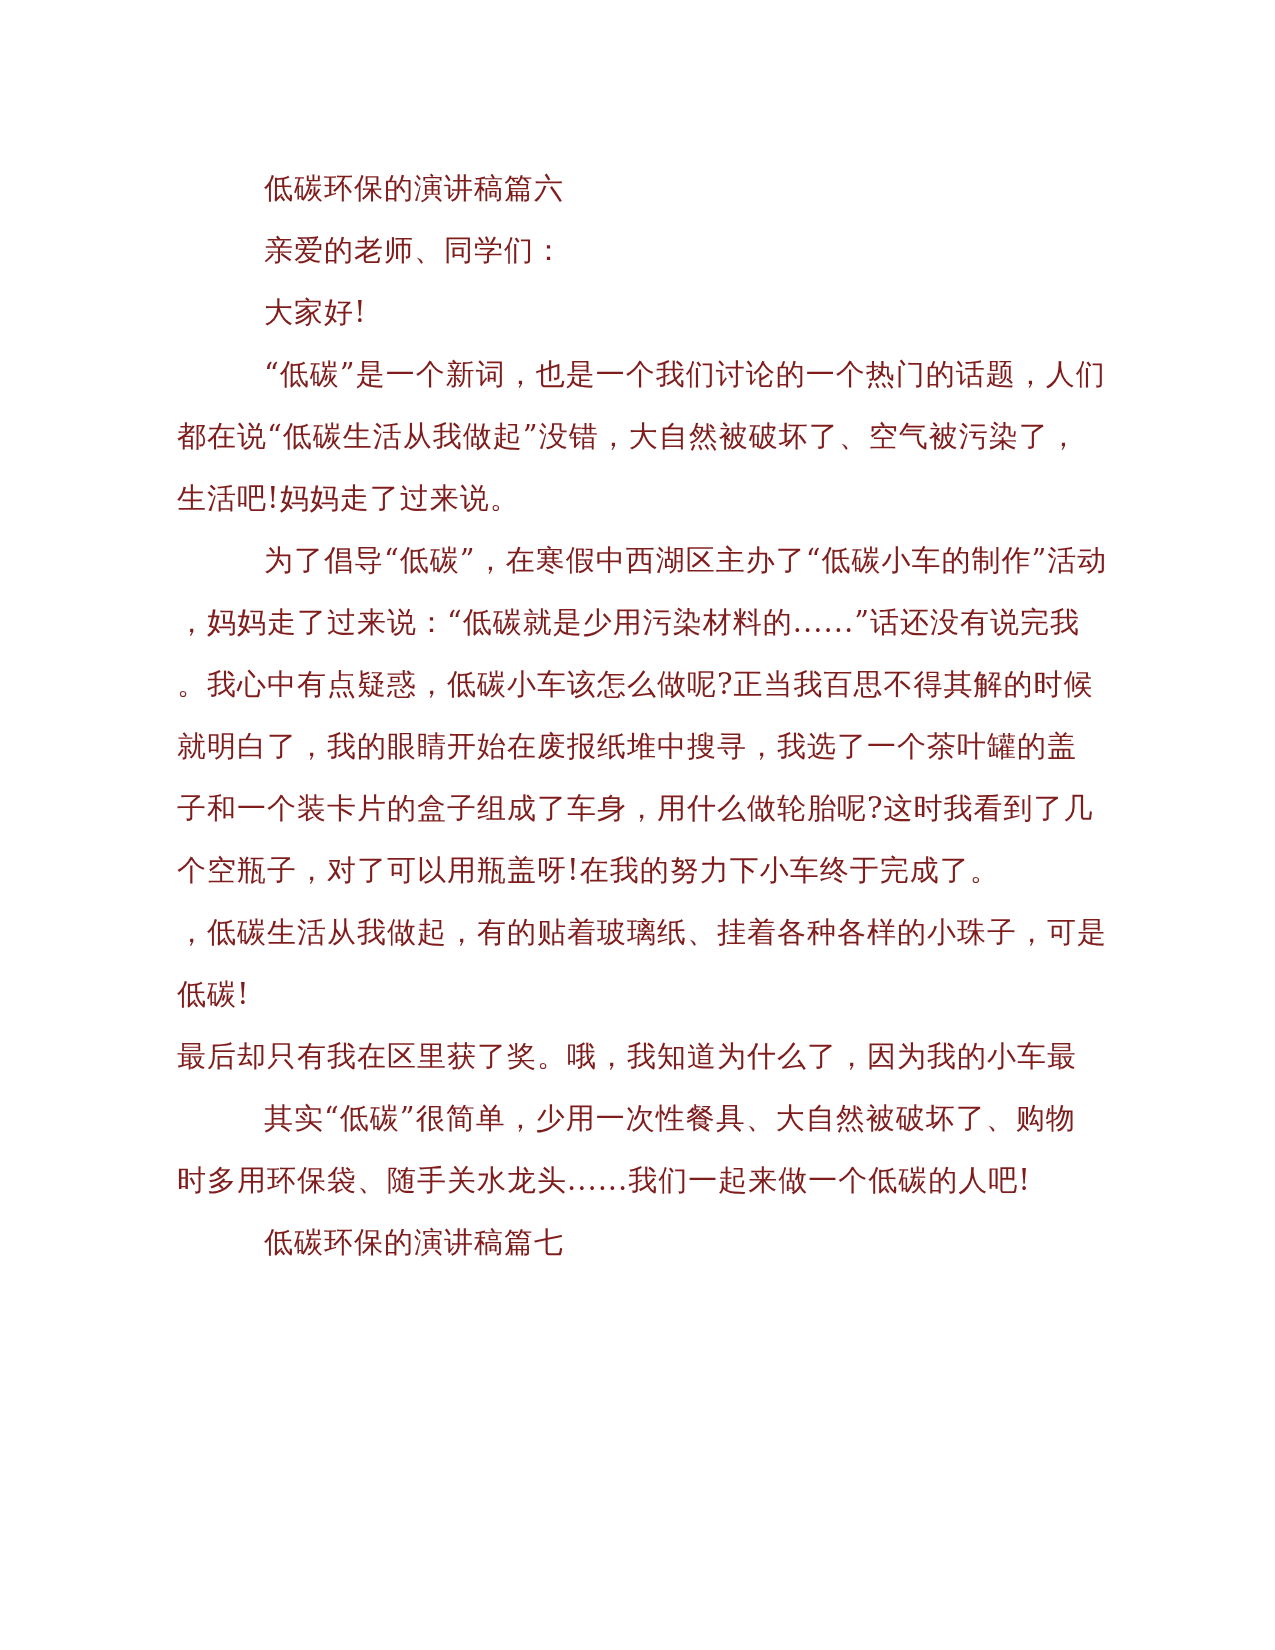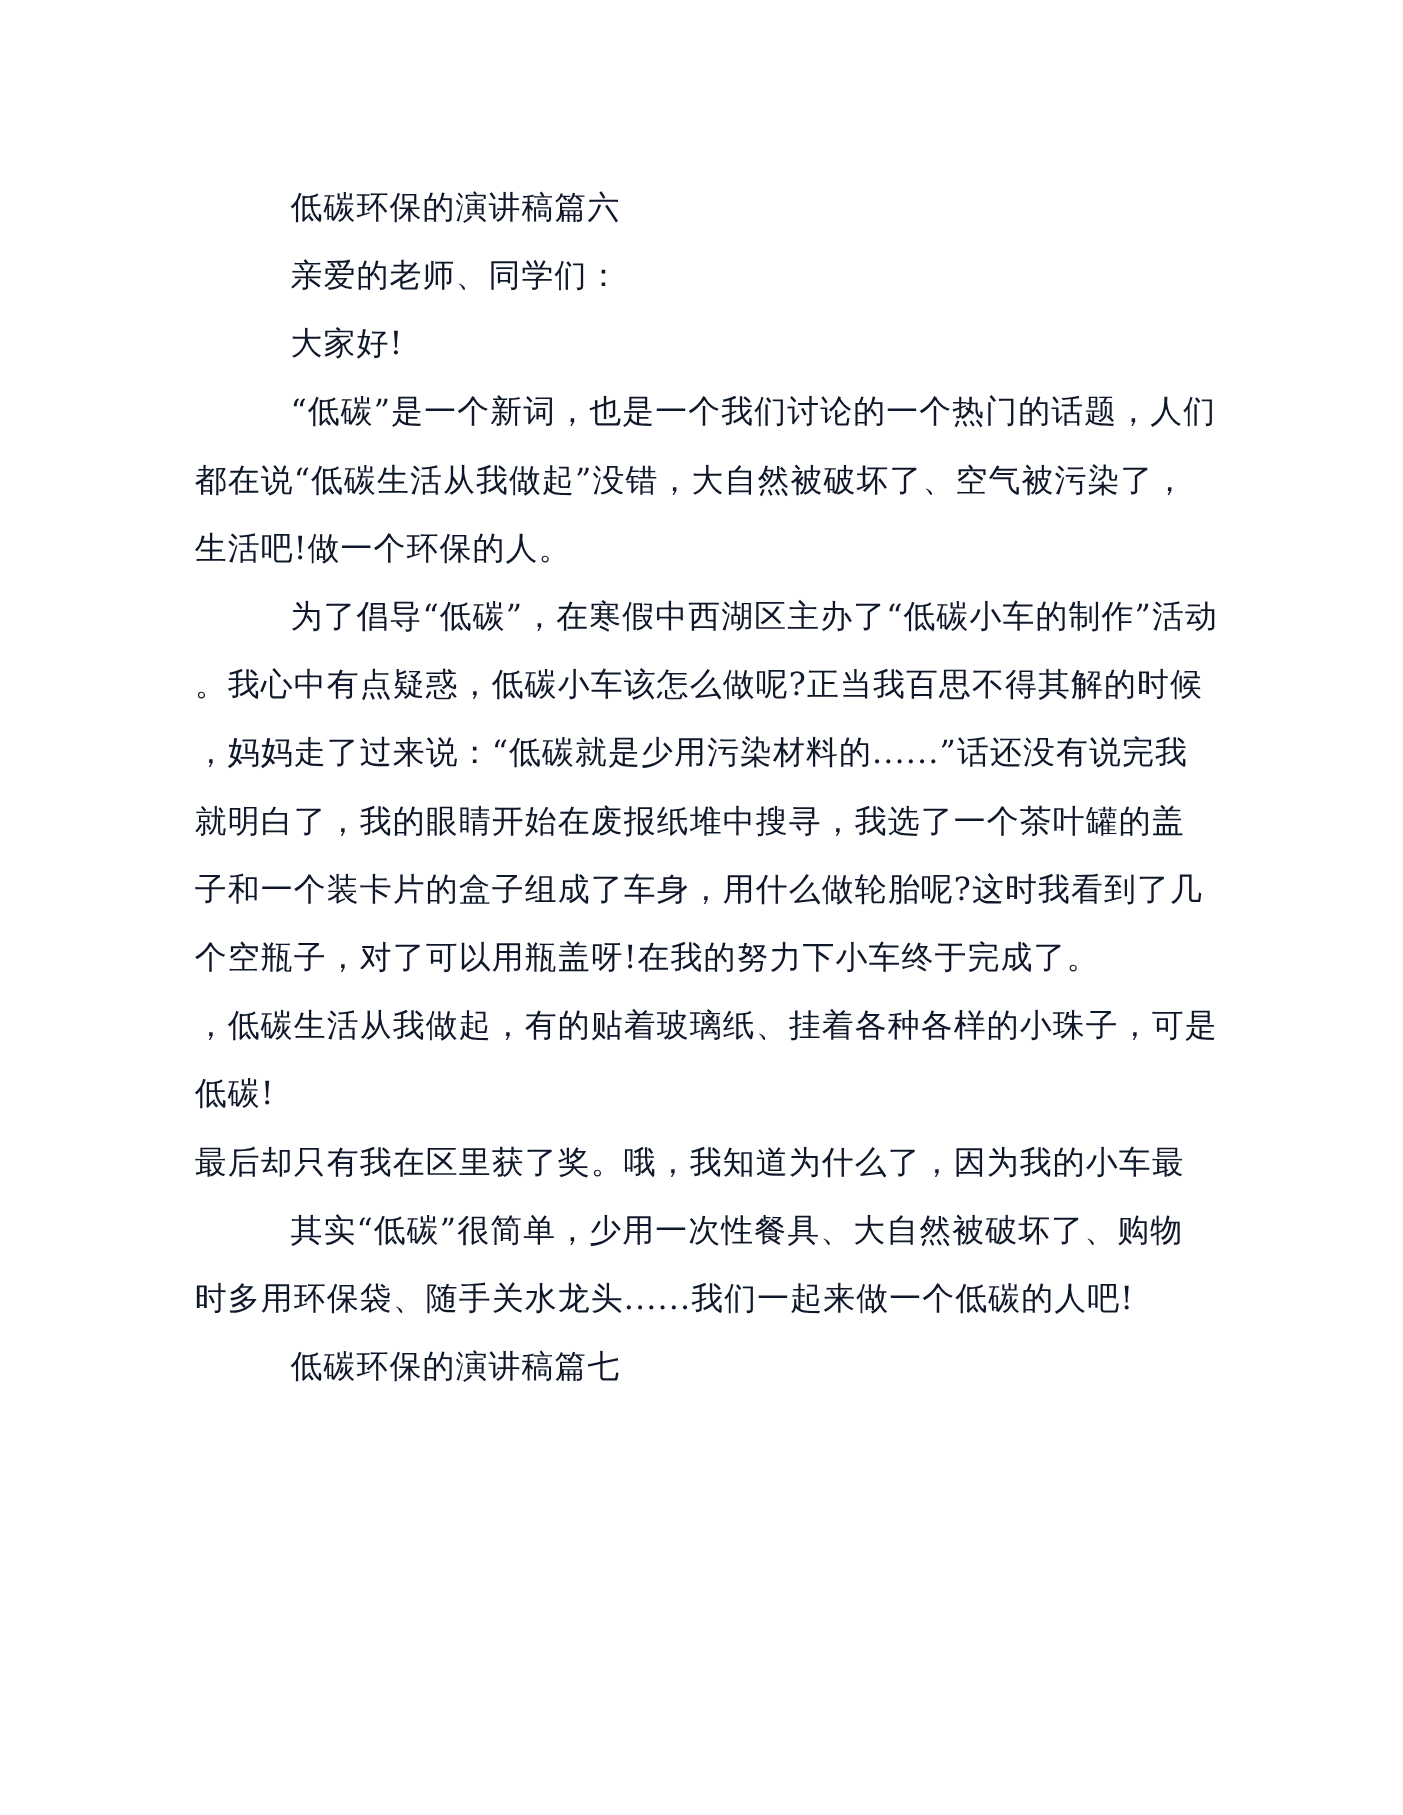--- a/index.html
+++ b/index.html
@@ -31,30 +31,30 @@
     letter-spacing: 1px;
   }
   .line.indent {
     padding-left: 87px;
   }
 </style>
 </head>
 <body>
 
 <div class="page">
-  <div class="content" style="color: #0f172a;">
+  <div class="content" style="color: #7f1d1d;">
       <div class="line indent">低碳环保的演讲稿篇六</div>
       <div class="line indent">亲爱的老师、同学们：</div>
       <div class="line indent">大家好!</div>
       <div class="line indent">“低碳”是一个新词，也是一个我们讨论的一个热门的话题，人们</div>
       <div class="line">都在说“低碳生活从我做起”没错，大自然被破坏了、空气被污染了，</div>
-      <div class="line">生活吧!做一个环保的人。</div>
+      <div class="line">生活吧!妈妈走了过来说。</div>
       <div class="line indent">为了倡导“低碳”，在寒假中西湖区主办了“低碳小车的制作”活动</div>
+      <div class="line">，妈妈走了过来说：“低碳就是少用污染材料的......”话还没有说完我</div>
       <div class="line">。我心中有点疑惑，低碳小车该怎么做呢?正当我百思不得其解的时候</div>
-      <div class="line">，妈妈走了过来说：“低碳就是少用污染材料的......”话还没有说完我</div>
       <div class="line">就明白了，我的眼睛开始在废报纸堆中搜寻，我选了一个茶叶罐的盖</div>
       <div class="line">子和一个装卡片的盒子组成了车身，用什么做轮胎呢?这时我看到了几</div>
       <div class="line">个空瓶子，对了可以用瓶盖呀!在我的努力下小车终于完成了。</div>
       <div class="line">，低碳生活从我做起，有的贴着玻璃纸、挂着各种各样的小珠子，可是</div>
       <div class="line">低碳!</div>
       <div class="line">最后却只有我在区里获了奖。哦，我知道为什么了，因为我的小车最</div>
       <div class="line indent">其实“低碳”很简单，少用一次性餐具、大自然被破坏了、购物</div>
       <div class="line">时多用环保袋、随手关水龙头......我们一起来做一个低碳的人吧!</div>
       <div class="line indent">低碳环保的演讲稿篇七</div>
     </div>

